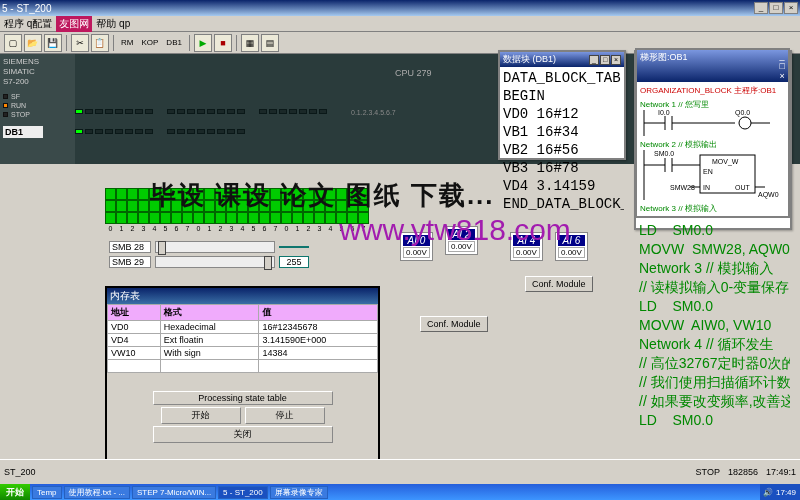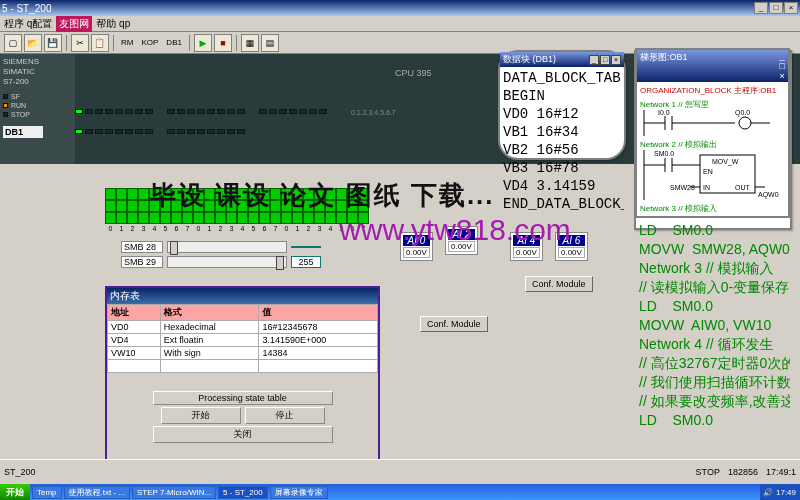--- a/index.html
+++ b/index.html
@@ -51,33 +51,33 @@
 .work-area { position:absolute; top:186px; left:0; right:0; bottom:18px; background:#d4d0c8;}
 
 
 .term-strip { position:absolute; top:2px; left:105px; width:270px; }
 .term-row { display:flex; height:12px;}
 .term-cell { width:11px; border:1px solid #060; background:#0c0; margin-right:0px;}
 .term-nums { display:flex; font-size:7px; margin-top:1px;}
 .term-nums span { width:11px; text-align:center;}
 
 
-.slider-box { position:absolute; top:55px; left:121px; }
+.slider-box { position:absolute; top:55px; left:109px; }
 .slider-row { display:flex; align-items:center; gap:4px; margin-bottom:3px;}
 .slider-row .lbl { font-size:9px; width:42px; background:#fff; border:1px solid #888; padding:0 2px;}
 .slider-row .track { width:120px; height:12px; border:1px solid #888; background:#eee; position:relative;}
 .slider-row .thumb { position:absolute; top:-1px; width:8px; height:14px; background:#d4d0c8; border:1px solid #444;}
 .slider-row .val { width:30px; font-size:9px; border:1px solid #0f766e; background:#fff; text-align:center;}
 
 
-.mem-win { position:absolute; top:100px; left:105px; width:275px; background:#d4d0c8; border:2px solid #4c1d95;}
+.mem-win { position:absolute; top:100px; left:105px; width:275px; background:#d4d0c8; border:2px solid #000000;}
 .mem-win .hd { background:linear-gradient(#0a246a,#3a6ea5); color:#fff; font-size:10px; padding:1px 3px;}
 .mem-win table { width:100%; border-collapse:collapse; font-size:9px; background:#fff;}
 .mem-win th, .mem-win td { border:1px solid #aaa; padding:1px 3px; text-align:left;}
-.mem-win th { background:#fca5a5;}
+.mem-win th { background:#f0abfc;}
 .mem-win .btns { display:flex; flex-direction:column; padding:18px; gap:2px;}
 .mem-win .btns .brow { display:flex; gap:4px; justify-content:center;}
 .mem-win button { font-size:9px; padding:1px 10px; background:#d4d0c8; border:1px solid #888; border-top-color:#fff; border-left-color:#fff;}
 .mem-win .wide { width:180px;}
 
 
 .analog { position:absolute; border:1px solid #888; background:#fff; padding:2px; display:flex; flex-direction:column; gap:1px; font-size:8px;}
 .analog .lbl { background:#008; color:#fff; text-align:center; padding:0 2px; font-size:10px;font-style:italic;}
 .analog .val { border:1px solid #aaa; text-align:center; padding:0 2px; background:#fff; font-size:8px;}
 .conf-btn { position:absolute; font-size:9px; padding:2px 6px; background:#d4d0c8; border:1px solid #666; border-top-color:#fff; border-left-color:#fff;}
@@ -165,21 +165,21 @@
           <span>RUN</span>
         </div>
       <div class="led-row">
           <span class="led"></span>
           <span>STOP</span>
         </div>
     </div>
     <div class="db-label">DB1</div>
   </div>
   <div class="plc-body">
-    <div class="cpu-label">CPU 395</div>
+    <div class="cpu-label">CPU 279</div>
     <div class="em-label">EM231  AI 4x12位</div>
     <div class="io-row top1">
       <div class="seg">
           <span class="io-led on"></span>
           <span class="io-led"></span>
           <span class="io-led"></span>
           <span class="io-led"></span>
           <span class="io-led"></span>
           <span class="io-led"></span>
           <span class="io-led"></span>
@@ -427,21 +427,21 @@
   </div>
   <div class="analog" style="top:46px; left:555px;">
     <div class="lbl">AI 6</div>
     <div class="val">0.00V</div>
   </div>
   <button class="conf-btn" style="top:90px; left:525px;">Conf. Module</button>
   <button class="conf-btn" style="top:130px; left:420px;">Conf. Module</button>
 
 </div>
 
-<div class="code-win" style="top:50px; left:498px; width:128px; height:110px;border-radius:20px;">
+<div class="code-win" style="top:50px; left:498px; width:128px; height:110px;">
   <div class="chd">
     <span>数据块 (DB1)</span>
     <div class="cbtns">
         <div class="cbtn">_</div>
         <div class="cbtn">□</div>
         <div class="cbtn">×</div>
       </div>
   </div>
   <pre>DATA_BLOCK_TAB 用户定义1
 BEGIN

